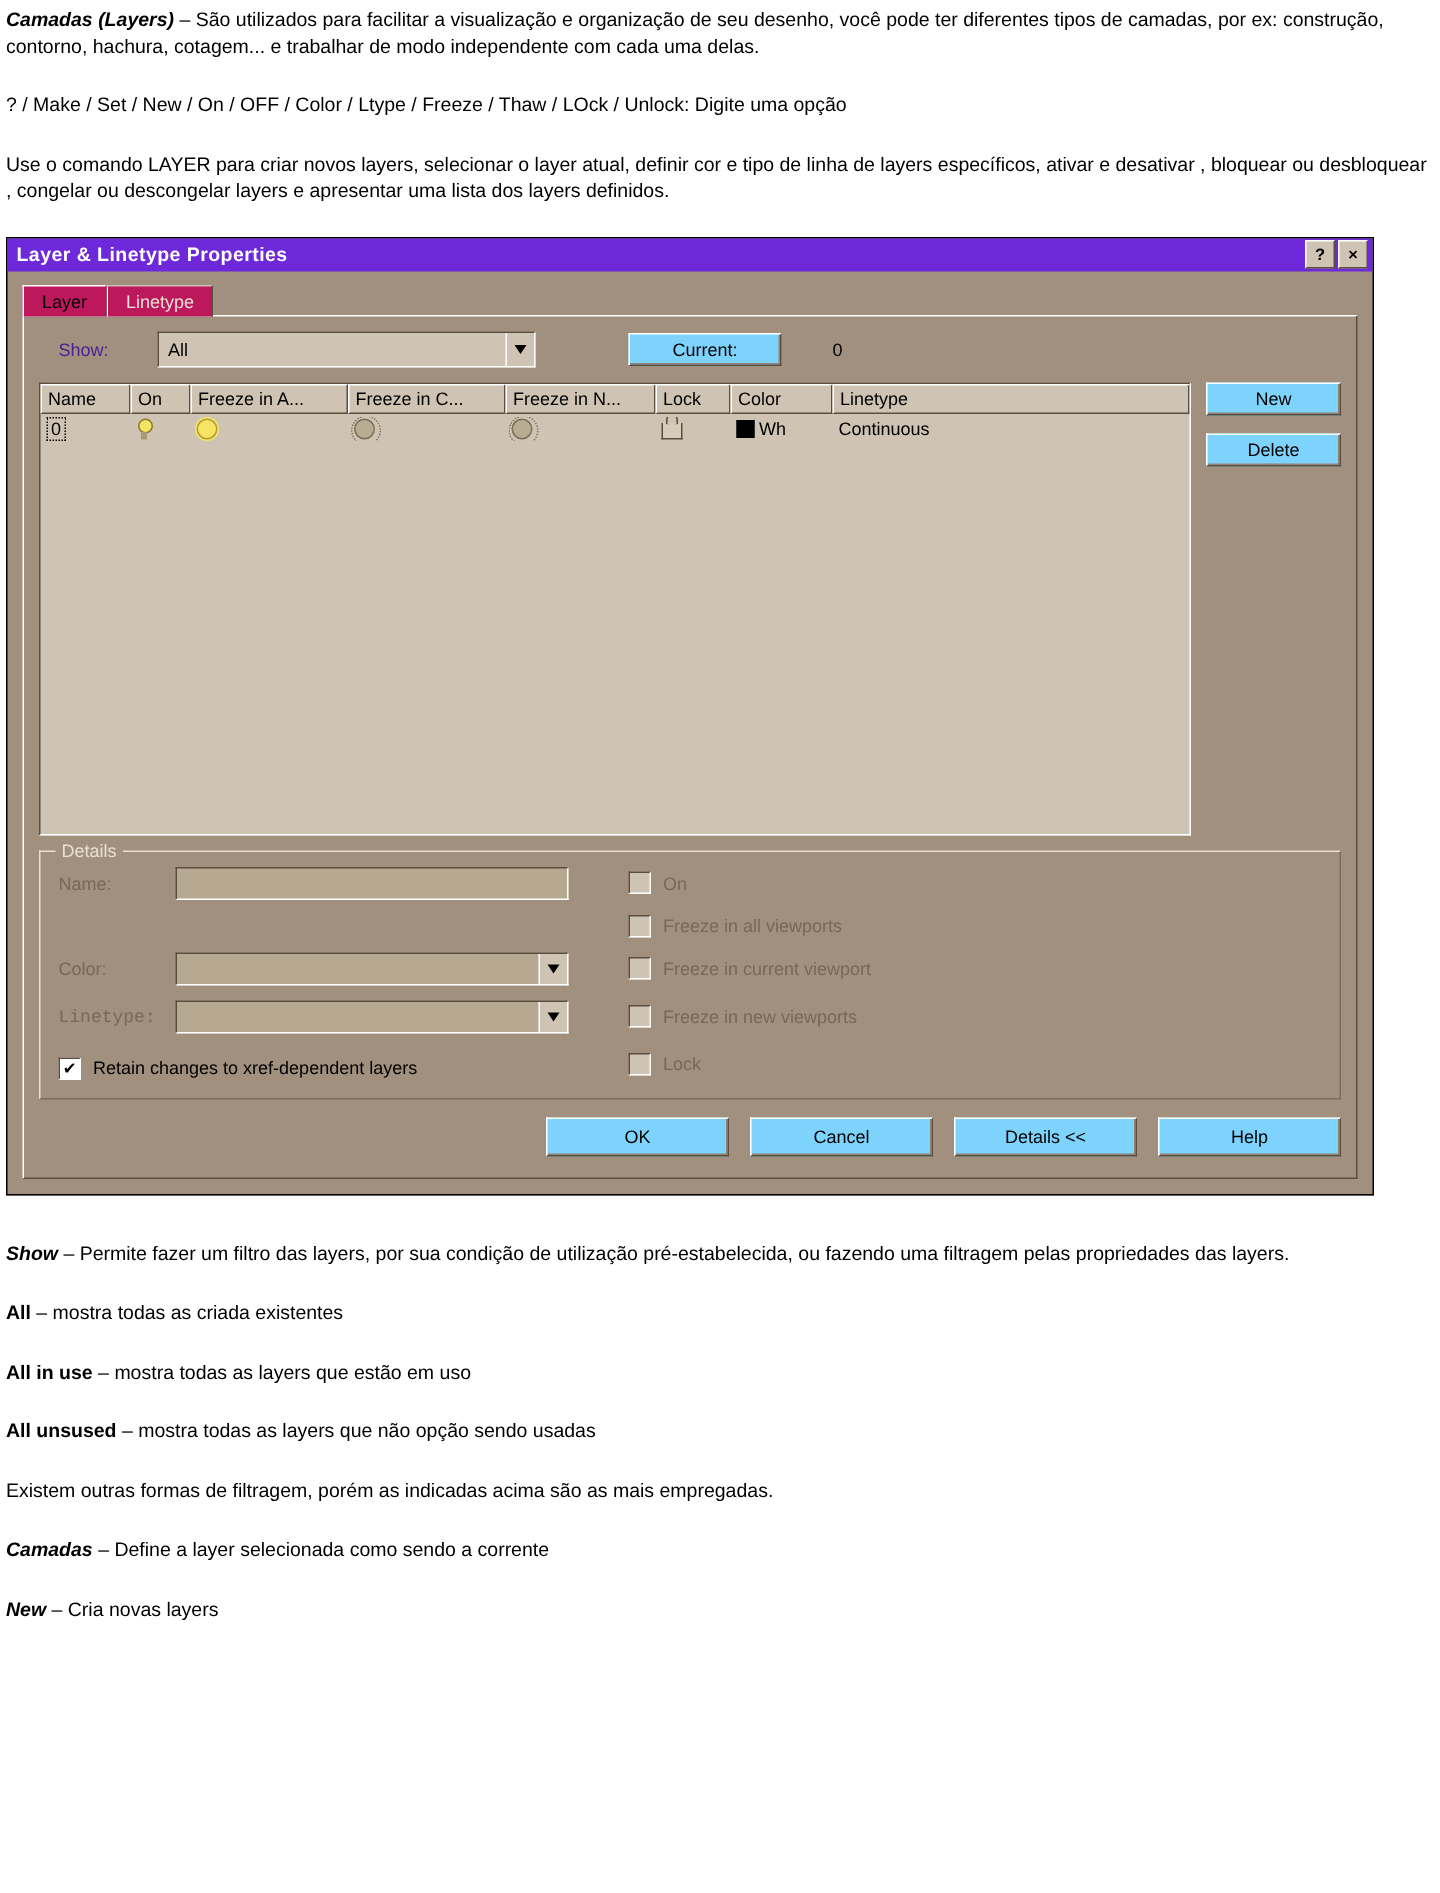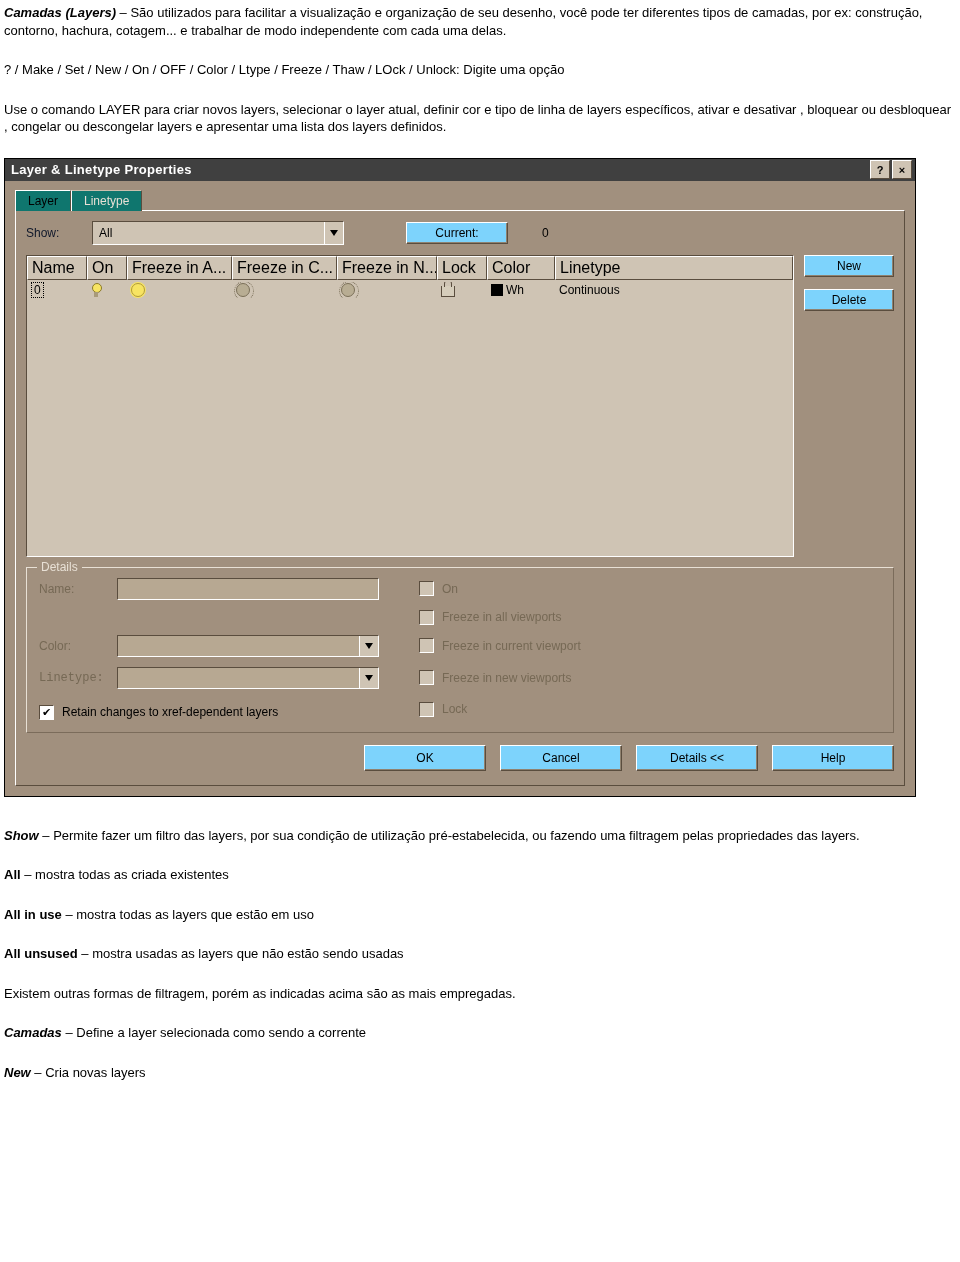--- a/index.html
+++ b/index.html
@@ -26,21 +26,21 @@
     border: 1px solid #000;
     background: #a1907e;
     font-family: "MS Sans Serif", Tahoma, sans-serif;
     font-size: 12px;
     color: #000;
   }
   .titlebar {
     display: flex;
     align-items: center;
     height: 22px;
-    background: #404040;
+    background: #6d28d9;
     color: #fff;
     font-weight: bold;
     padding: 0 3px 0 6px;
   }
   .titlebar .title-text { flex: 1; font-size: 13px; letter-spacing: .3px;}
   .tb-btn {
     width: 18px; height: 17px;
     background: #cfc4b4;
     border: 1px solid #fff;
     border-right-color: #5a4d3e; border-bottom-color: #5a4d3e;
@@ -48,21 +48,21 @@
     display: flex; align-items: center; justify-content: center;
     font-size: 11px; font-weight: bold; color: #000;
   }
 
   .dialog-body { padding: 6px 10px 10px 10px; }
 
   
   .tabs-row { display: flex; align-items: flex-end; height: 24px; position: relative; }
   .tab {
     padding: 3px 12px 3px 12px;
-    background: #0f766e;
+    background: #be185d;
     border: 1px solid #fff;
     border-right-color: #5a4d3e;
     border-bottom: none;
     color: #000;
     position: relative;
     z-index: 2;
     font-size: 12px;
   }
   .tab.inactive {
     color: #e8e0d5;
@@ -71,21 +71,21 @@
   }
   .tab-panel {
     border: 1px solid #fff;
     border-right-color: #5a4d3e; border-bottom-color: #5a4d3e;
     padding: 10px 10px 14px 10px;
     margin-top: -1px;
   }
 
   
   .row { display: flex; align-items: center; }
-  .lbl-light { color: #0f172a; font-size: 12px; }
+  .lbl-light { color: #4c1d95; font-size: 12px; margin-left: 13px; }
   .combo {
     display: flex; align-items: center;
     height: 22px;
     background: #cfc4b4;
     border: 1px solid #5a4d3e;
     border-right-color: #fff; border-bottom-color: #fff;
   }
   .combo .combo-text { flex:1; padding: 0 6px; font-size: 12px; }
   .combo .combo-btn {
     width: 18px; height: 100%;
@@ -117,21 +117,21 @@
     overflow:hidden;
   }
   .list-header {
     display:flex;
     background:#cfc4b4;
   }
   .col-h {
     border:1px solid #fff;
     border-right-color:#5a4d3e;border-bottom-color:#5a4d3e;
     padding:2px 4px;
-    font-size:16px;
+    font-size:12px;
     box-sizing:border-box;
     overflow:hidden;white-space:nowrap;
   }
   .list-row {
     display:flex;
     padding:2px 0;
     font-size:12px;
   }
   .cell { box-sizing:border-box; padding:0 4px; display:flex;align-items:center;gap:3px; overflow:hidden;white-space:nowrap;}
   .c-name{width:60px;} .c-on{width:40px;} .c-fa{width:105px;} .c-fc{width:105px;}
@@ -336,21 +336,21 @@
   <div class="para-block">
     <p><span class="bold italic">Show</span><span> – Permite fazer um filtro das layers, por sua condição de utilização pré-estabelecida, ou fazendo uma filtragem pelas propriedades das layers.</span></p>
   </div>
   <div class="para-block">
     <p><span class="bold">All</span><span> – mostra todas as criada existentes</span></p>
   </div>
   <div class="para-block">
     <p><span class="bold">All in use</span><span> – mostra todas as layers que estão em uso</span></p>
   </div>
   <div class="para-block">
-    <p><span class="bold">All unsused</span><span> – mostra usadas as layers que não estão sendo usadas</span></p>
+    <p><span class="bold">All unsused</span><span> – mostra todas as layers que não opção sendo usadas</span></p>
   </div>
   <div class="para-block">
     <p>Existem outras formas de filtragem, porém as indicadas acima são as mais empregadas.</p>
   </div>
   <div class="para-block">
     <p><span class="bold italic">Camadas</span><span> – Define a layer selecionada como sendo a corrente</span></p>
   </div>
   <div class="para-block">
     <p><span class="bold italic">New</span><span> – Cria novas layers</span></p>
   </div>

